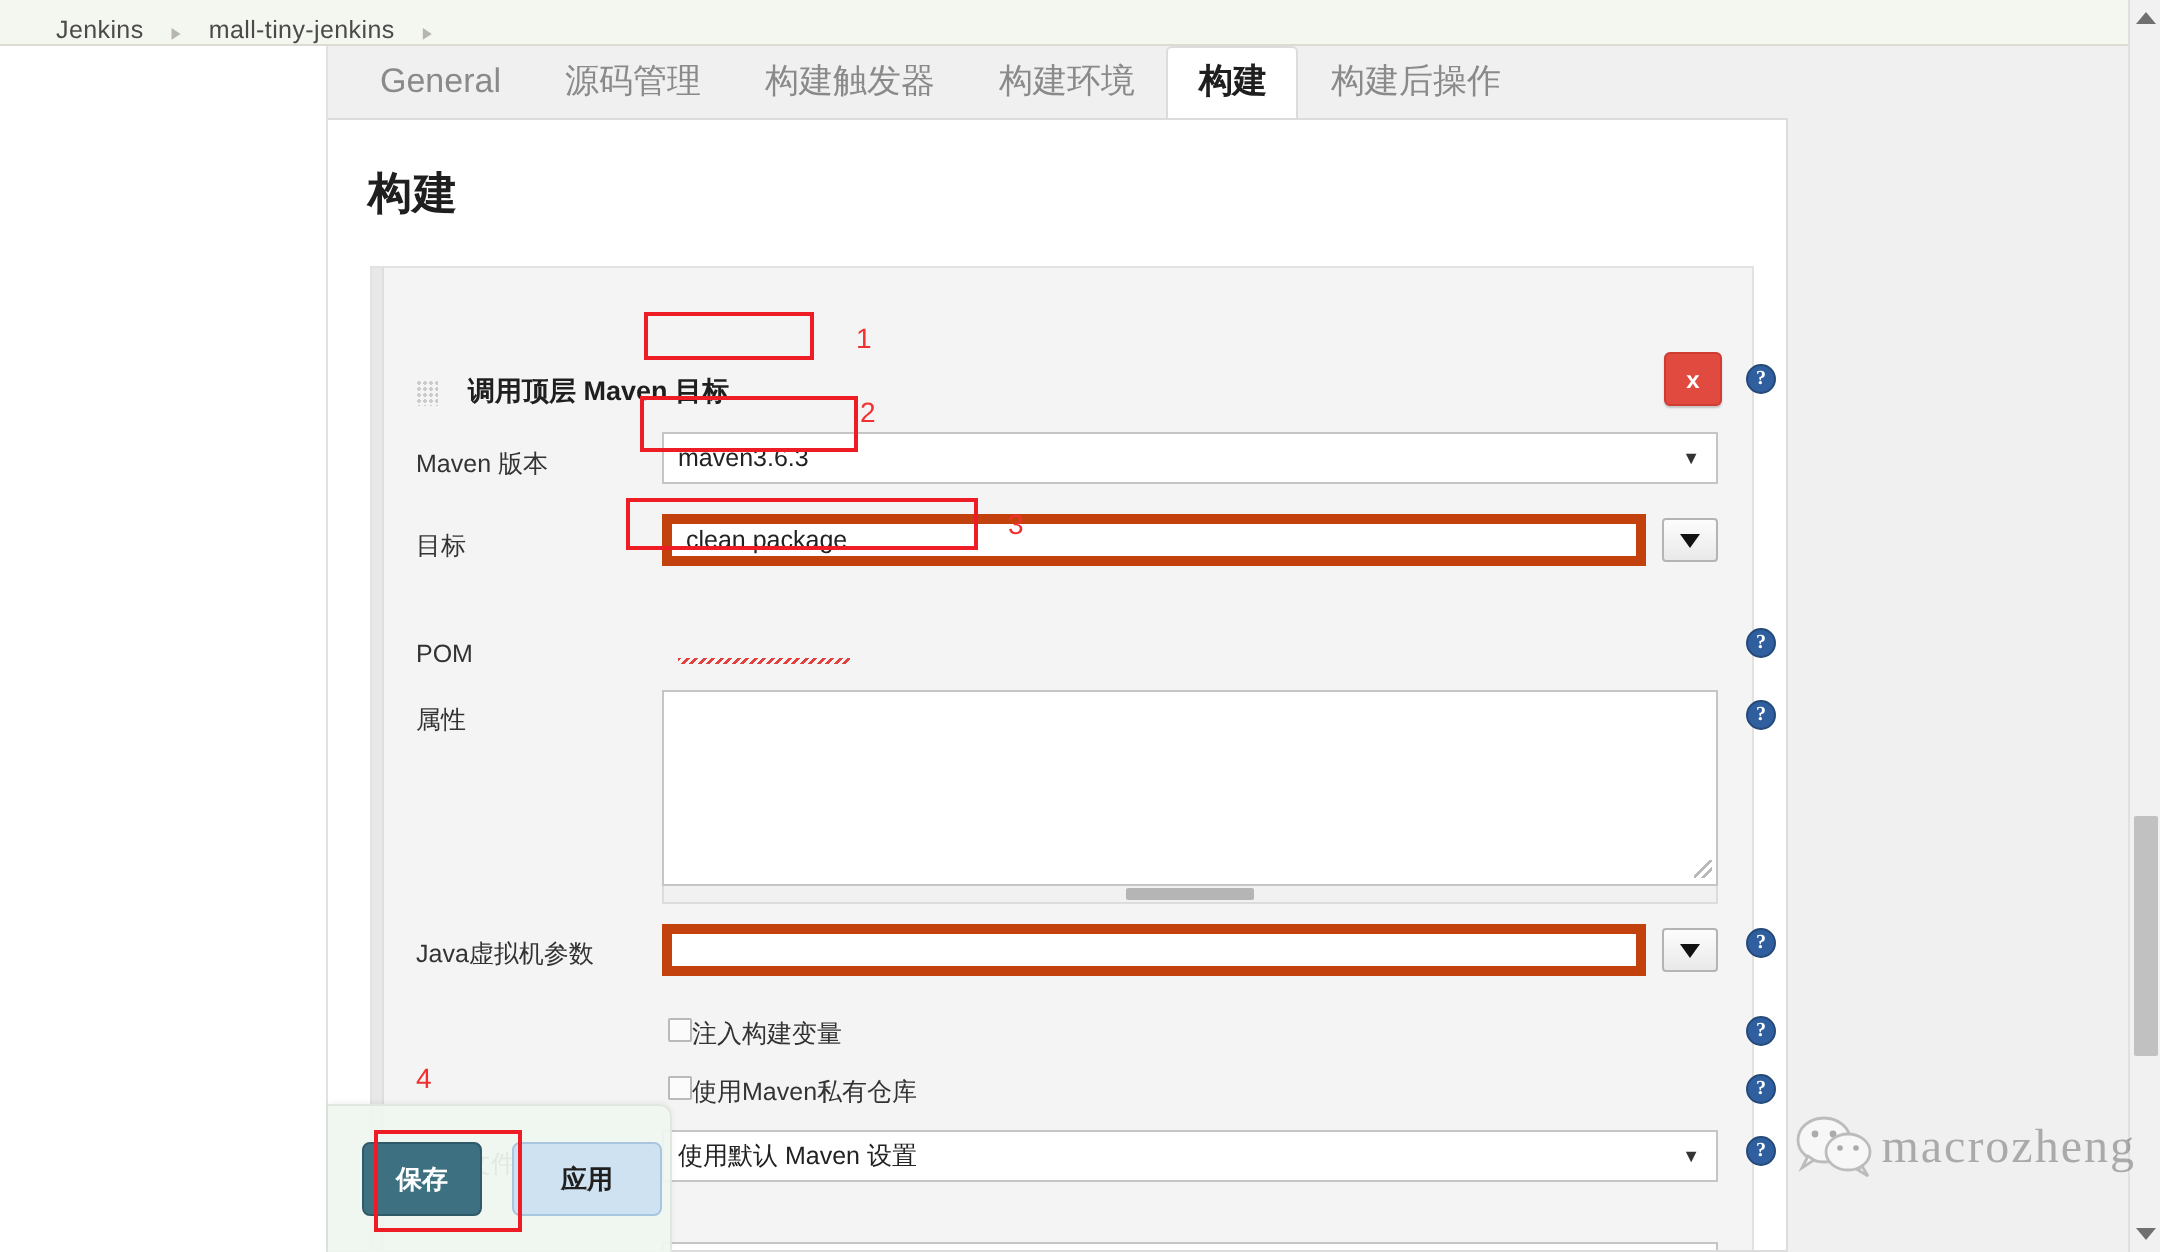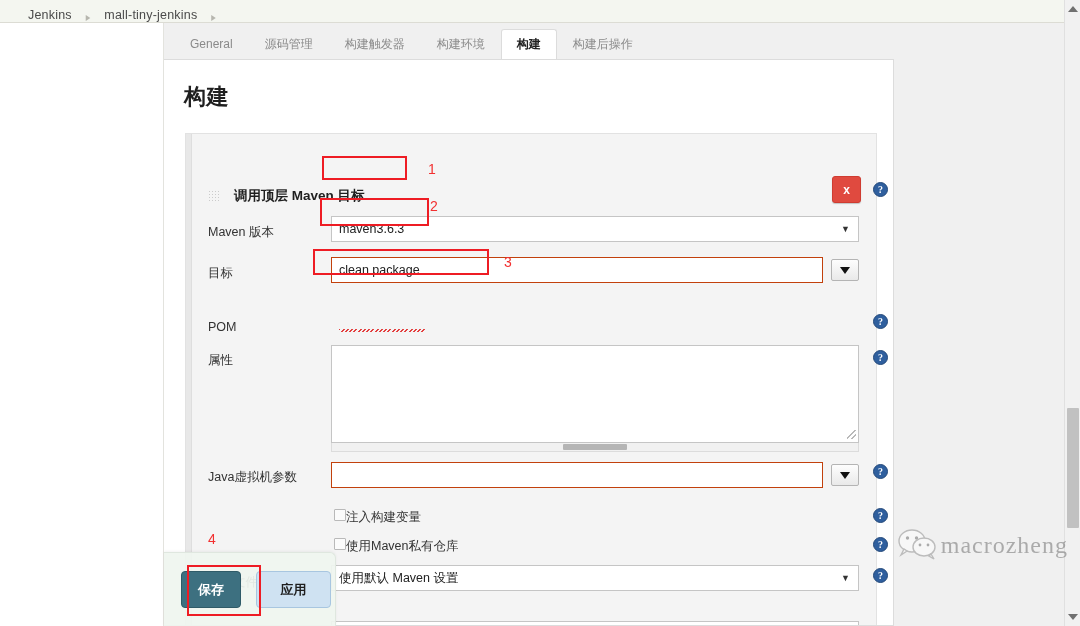--- a/index.html
+++ b/index.html
@@ -53,21 +53,21 @@
   
   .tabbar {
     position: absolute; left: 0; top: 0;
     width: 900px; height: 36px;
     background: #f0f0f0;
     display: flex; align-items: flex-end;
     padding-left: 10px;
   }
   .tab {
     padding: 7px 15px 8px 15px;
-    font-size: 12px;
+    font-size: 17px;
     color: #8a8a8a;
     background: transparent;
     border: 1px solid transparent;
     border-bottom: none;
     cursor: pointer;
     line-height: 1.2;
     white-space: nowrap;
     text-align: center;
   }
   .tab.active {
@@ -146,21 +146,21 @@
     font-family: "Liberation Serif", serif;
   }
   .flabel {
     position: absolute;
     font-size: 12.5px; color: #333;
     text-align: left;
   }
   .fctl {
     position: absolute;
     background: #ffffff;
-    border: 1px solid #c2410c;
+    border: 5px solid #c2410c;
     font-size: 12.5px;
     color: #222;
     padding: 4px 7px;
     outline: none;
     font-family: "Liberation Sans", sans-serif;
   }
   .fctl.focused { border: 1px solid #6ba8e0; }
   .selectbox {
     position: absolute;
     background: #ffffff;
@@ -284,21 +284,21 @@
     border: 1px solid #a8c6e0;
     border-radius: 4px;
     color: #1f1f1f;
     font-size: 13px; font-weight: bold;
     display: flex; align-items: center; justify-content: center;
     cursor: pointer;
   }
 
   
   .watermark {
-    position: absolute; right: 12px; top: 528px;
+    position: absolute; right: 12px; top: 557px;
     display: flex; align-items: center; gap: 3px;
     opacity: .52;
     z-index: 45;
     pointer-events: none;
   }
   .wm-text {
     font-family: "Liberation Serif", serif;
     font-size: 24px; color: #6b6b6b; letter-spacing: 1px;
   }
 

